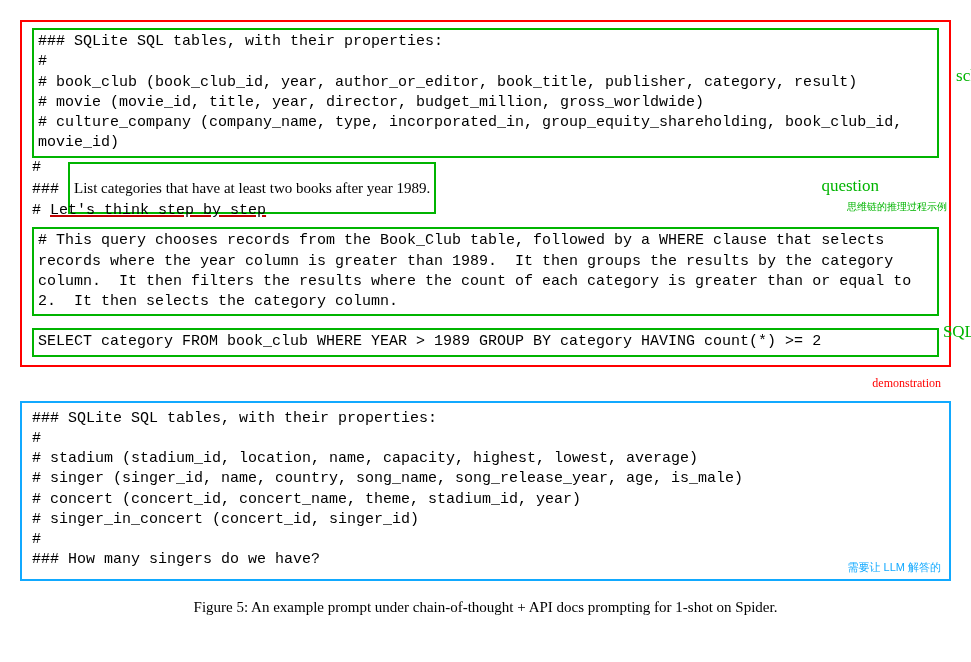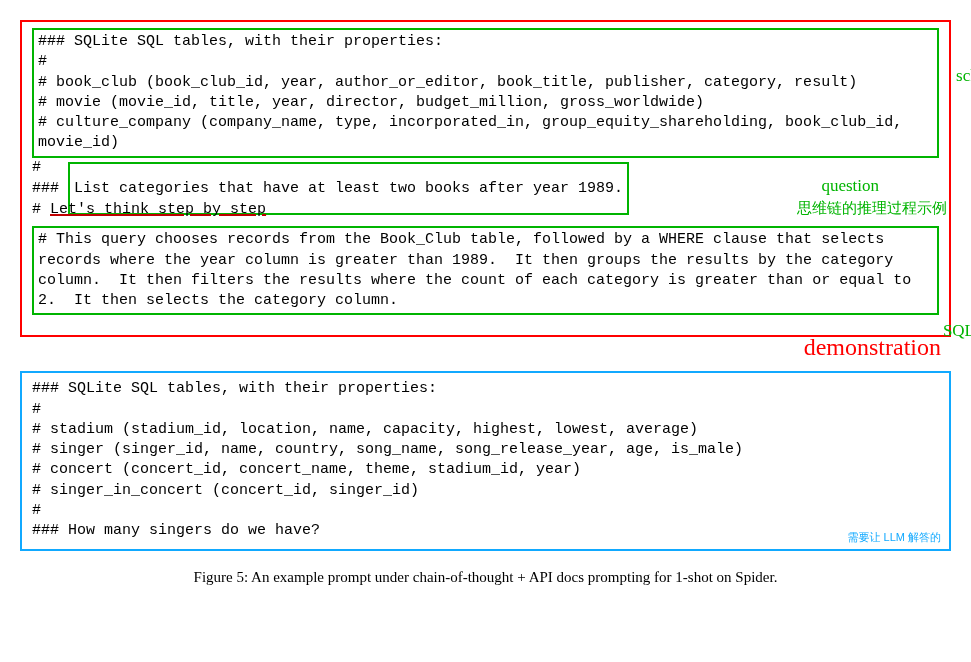--- a/index.html
+++ b/index.html
@@ -31,47 +31,48 @@
   .box-green {
     border: 2.5px solid #00b400;
     padding: 2px 4px;
     margin: 0;
     display: block;
   }
   .inline-green {
     border: 2.5px solid #00b400;
     padding: 16px 4px;
     display: inline;
+    font-family: Liberation Serif, serif;
   }
   .underline-red {
     text-decoration: underline;
     text-decoration-color: #c00000;
     text-decoration-thickness: 2px;
     font-family: Liberation Mono, monospace;
   }
   .label {
     color: #00b400;
     font-family: "Times New Roman", serif;
     font-size: 17px;
     position: absolute;
   }
   .label-red {
     color: #ff0000;
     font-family: "Times New Roman", serif;
-    font-size: 24px;
+    font-size: 12px;
   }
   .label-blue {
     color: #11a9ff;
     font-family: "SimSun","Microsoft YaHei", sans-serif;
     font-size: 11px;
   }
   .label-cn {
     color: #00b400;
     font-family: "SimSun","Microsoft YaHei", sans-serif;
-    font-size: 15px;
+    font-size: 10px;
   }
   .caption {
     text-align: center;
     font-family: "Times New Roman", serif;
     font-size: 15px;
     margin-top: 18px;
   }
   .row {
     position: relative;
   }
@@ -105,20 +106,21 @@
 
   <div class="box-green mono"># This query chooses records from the Book_Club table, followed by a WHERE clause that selects records where the year column is greater than 1989.  It then groups the results by the category column.  It then filters the results where the count of each category is greater than or equal to 2.  It then selects the category column.</div>
 
   <div style="height:12px"></div>
 
 
   <div class="row">
     <span class="label" style="right:-36px; top:-6px;">SQL</span>
   </div>
 
+  <div class="box-green mono">SELECT category FROM book_club WHERE YEAR &gt; 1989 GROUP BY category HAVING count(*) &gt;= 2</div>
 
   <span class="label-red" style="position:absolute; right:8px; bottom:-26px;">demonstration</span>
 </div>
 
 <div style="height:14px"></div>
 
 <div class="outer-blue">
   <div class="mono">### SQLite SQL tables, with their properties:
 #
 # stadium (stadium_id, location, name, capacity, highest, lowest, average)

